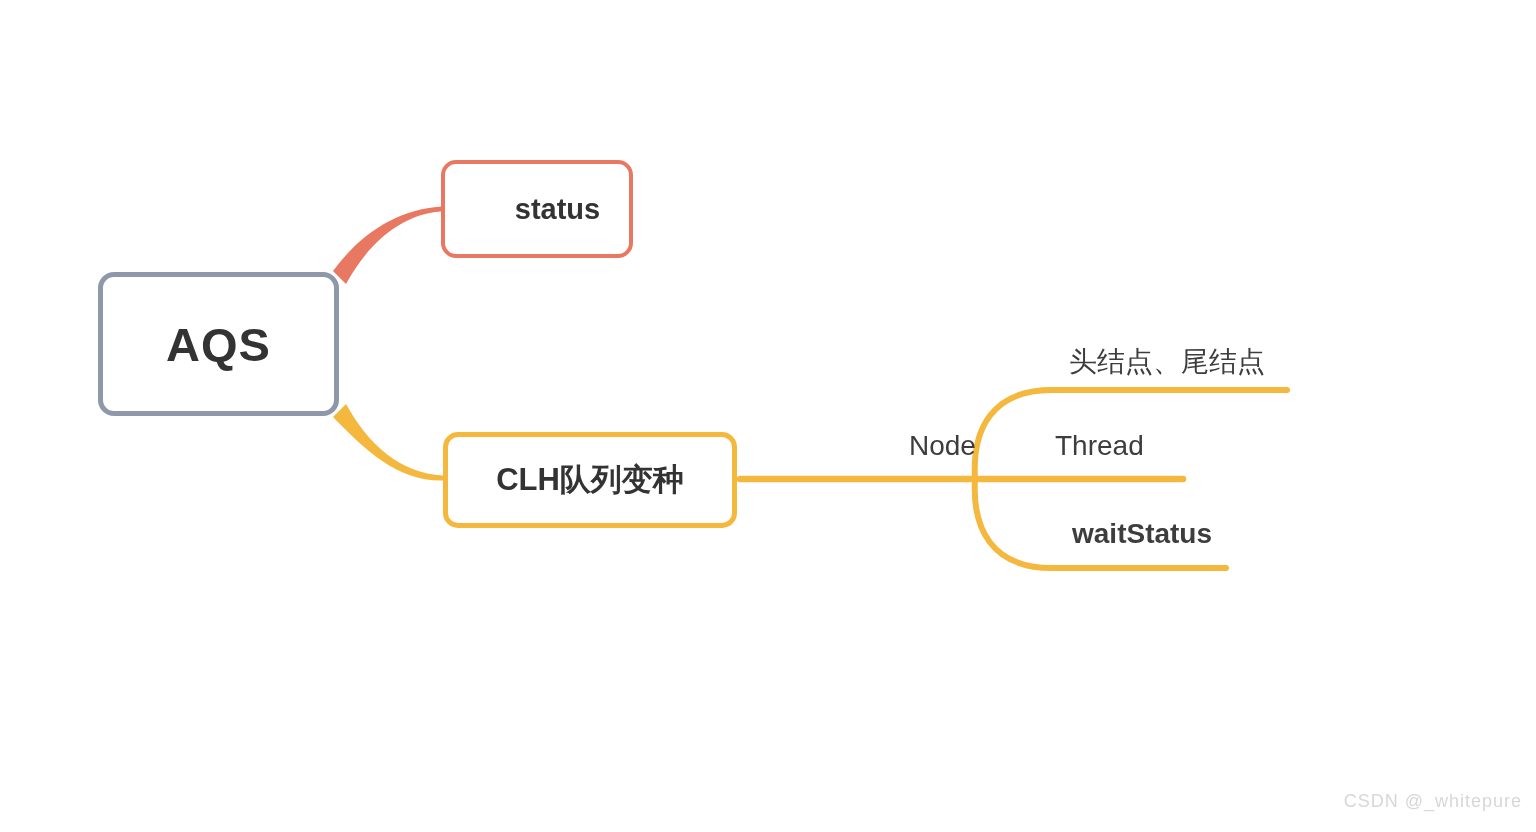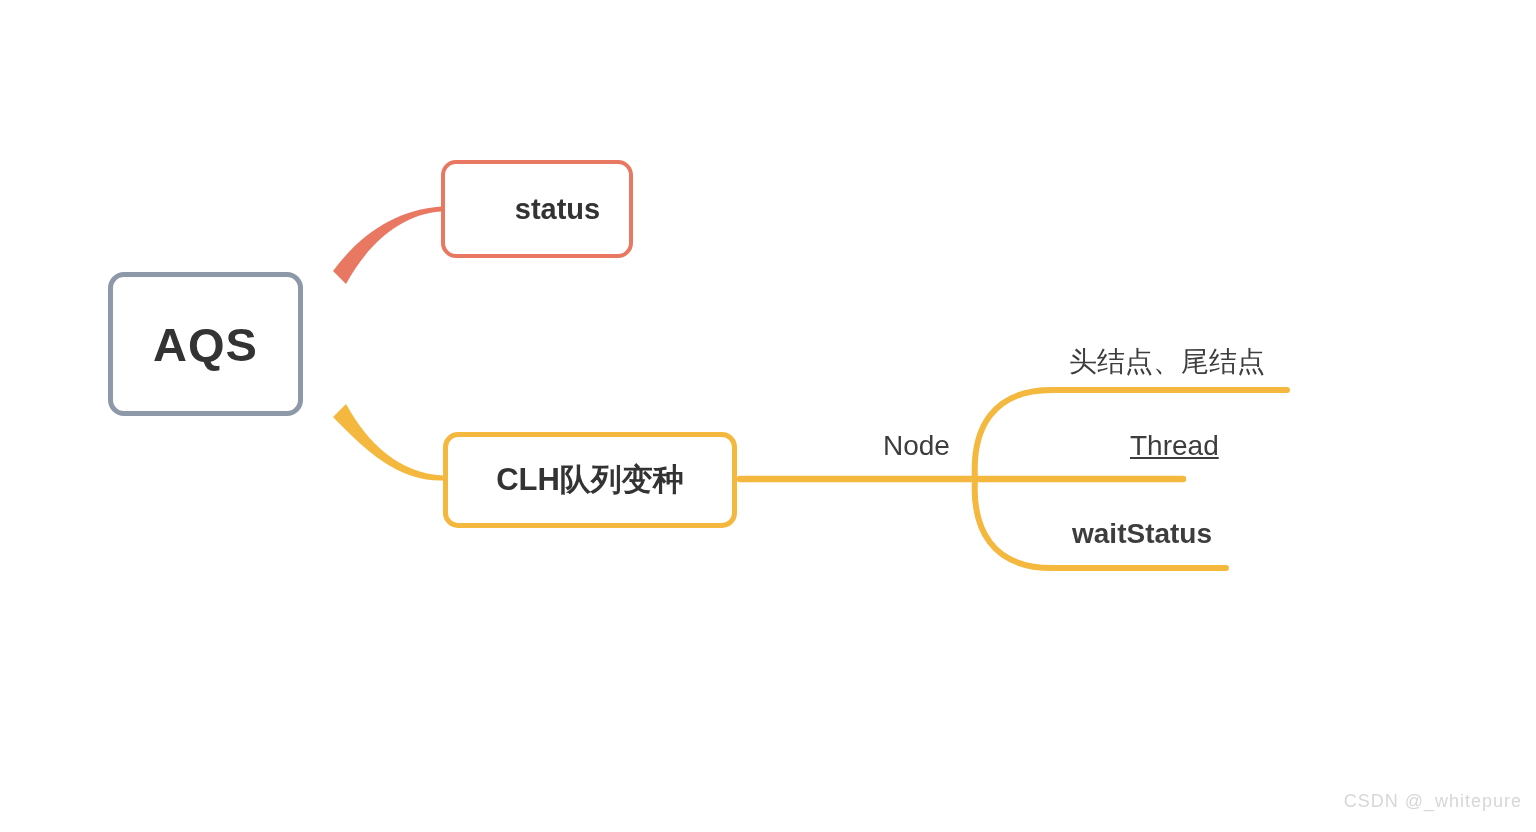--- a/index.html
+++ b/index.html
@@ -35,28 +35,27 @@
     background: #ffffff;
     display: flex;
     align-items: center;
     justify-content: center;
     color: var(--color-node-text);
     cursor: pointer;
   }
   #root-box {
     left: 98px;
     top: 272px;
-    width: 195px;
+    width: 241px;
     height: 144px;
     border: 5px solid var(--color-root-border);
     border-radius: 16px;
     font-size: 47px;
     font-weight: 700;
     letter-spacing: 1px;
-    margin-left: 10px;
   }
   #status-box {
     left: 441px;
     top: 160px;
     width: 192px;
     height: 98px;
     border: 4px solid var(--color-branch-red);
     border-radius: 15px;
     font-size: 29px;
     font-weight: 600;
@@ -73,23 +72,23 @@
     font-weight: 600;
   }
   .float-label {
     position: absolute;
     font-size: 28px;
     font-weight: 400;
     color: var(--color-label-text);
     white-space: nowrap;
     cursor: pointer;
   }
-  #label-node       { left: 883px; top: 430px; }
+  #label-node       { left: 909px; top: 430px; }
   #label-headtail   { left: 1069px; top: 343px; }
-  #label-thread     { left: 1130px; top: 430px; text-decoration: underline; }
+  #label-thread     { left: 1055px; top: 430px; }
   #label-waitstatus { left: 1072px; top: 518px; font-weight: bold; }
   #watermark {
     position: absolute;
     right: 14px;
     top: 791px;
     font-size: 18px;
     font-weight: 400;
     color: var(--color-watermark-text);
     letter-spacing: 1px;
     cursor: default;

